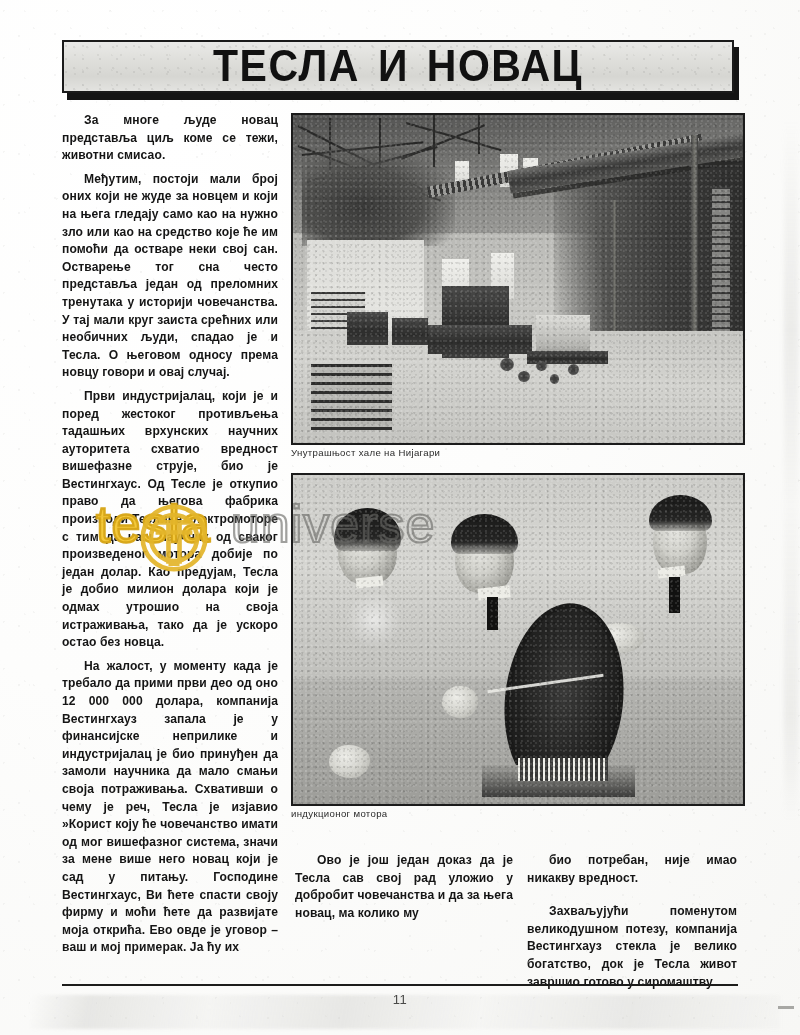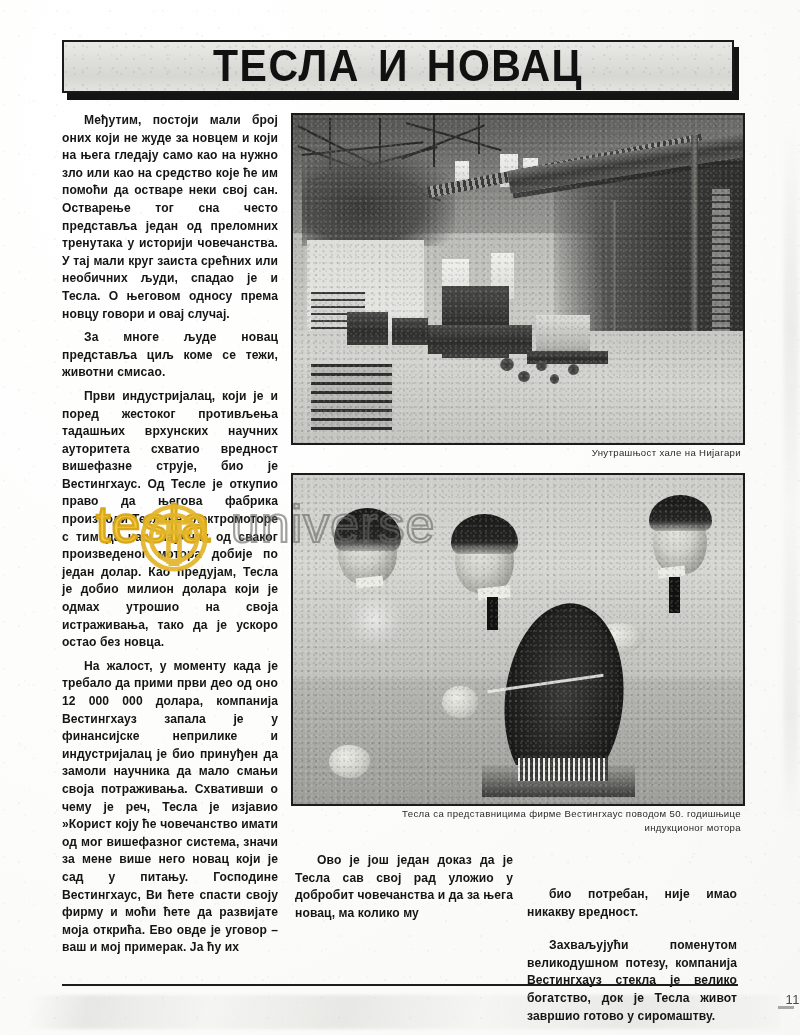--- a/index.html
+++ b/index.html
@@ -119,35 +119,35 @@
     line-height: 17.6px;
     letter-spacing: .1px;
     color: #151515;
     font-weight: bold;
   }
   .col p { margin: 0; text-indent: 22px; }
   .col p + p { margin-top: 6px; }
 
   #col-main  { left: 62px;  top: 112px; width: 216px; }
   #col-b1    { left: 295px; top: 852px; width: 218px; }
-  #col-b2    { left: 527px; top: 886px; width: 210px; }
+  #col-b2    { left: 527px; top: 852px; width: 210px; }
 
   
   .photo {
     position: absolute;
     border: 2px solid #1b1b1b;
     overflow: hidden;
     background: #8a8a8a;
   }
   #photo-hall  { left: 291px; top: 113px;  width: 450px; height: 328px; }
   #photo-group { left: 291px; top: 473px;  width: 450px; height: 329px; }
 
   .cap {
     position: absolute;
-    text-align: right;
+    text-align: left;
     font-size: 9.6px;
     line-height: 13.5px;
     letter-spacing: .35px;
     color: #2a2a2a;
   }
   #cap-hall  { left: 291px; top: 446px; width: 450px; }
   #cap-group { left: 291px; top: 807px; width: 450px; }
 
   
   .hall-bg {
@@ -345,21 +345,21 @@
     margin-left: 20px;
   }
   .wm-logo {
     left: 128px; top: 492px;
     width: 92px; height: 92px;
   }
   .wm-logo svg { display: block; }
   .page-number {
     position: absolute;
     left: 0; right: 0; top: 992px;
-    text-align: right;
+    text-align: center;
     font-size: 13px;
     color: #4a4a48;
     letter-spacing: .5px;
   }
   .bottom-rule {
     position: absolute;
     left: 62px; top: 984px;
     width: 676px; height: 2px;
     background: #1c1c1b;
   }
@@ -375,22 +375,22 @@
 
 <div class="title-wrap">
   <div class="title-shadow"></div>
   <div class="title-bar">
     <div class="title-grain"></div>
     <div class="title-text"><span>ТЕСЛА</span><span class="gap"></span><span>И</span><span class="gap"></span><span>НОВАЦ</span></div>
   </div>
 </div>
 
 <div class="col" id="col-main">
+  <p>За многе људе новац представља циљ коме се тежи, животни смисао.</p>
   <p>Међутим, постоји мали број оних који не жуде за новцем и који на њега гледају само као на нужно зло или као на средство које ће им помоћи да остваре неки свој сан. Остварење тог сна често представља један од преломних тренутака у историји човечанства. У тај мали круг заиста срећних или необичних људи, спадао је и Тесла. О његовом односу према новцу говори и овај случај.</p>
-  <p>За многе људе новац представља циљ коме се тежи, животни смисао.</p>
   <p>Први индустријалац, који је и поред жестоког противљења тадашњих врхунских научних ауторитета схватио вредност вишефазне струје, био је Вестингхаус. Од Тесле је откупио право да његова фабрика производи Теслине електромоторе с тим да наш научник од сваког произведеног мотора добије по један долар. Као предујам, Тесла је добио милион долара који је одмах утрошио на своја истраживања, тако да је ускоро остао без новца.</p>
   <p>На жалост, у моменту када је требало да прими први део од оно 12 000 000 долара, компанија Вестингхауз запала је у финансијске неприлике и индустријалац је био принуђен да замоли научника да мало смањи своја потраживања. Схвативши о чему је реч, Тесла је изјавио »Корист коју ће човечанство имати од мог вишефазног система, значи за мене више него новац који је сад у питању. Господине Вестингхаус, Ви ћете спасти своју фирму и моћи ћете да развијате моја открића. Ево овде је уговор – ваш и мој примерак. Ја ћу их</p>
 </div>
 
 <div class="photo" id="photo-hall">
   <div class="hall-bg"></div>
   <div class="hall-roof"></div>
 
   <div class="truss" style="left:1%;  top:9%;  width:34%; height:2px; transform:rotate(21deg);"></div>
   <div class="truss" style="left:1%;  top:3%;  width:31%; height:2px; transform:rotate(27deg);"></div>
@@ -474,21 +474,20 @@
 
   <div class="disc-ring"></div>
   <div class="disc-axle"></div>
   <div class="disc-base"></div>
   <div class="base-fins"></div>
 
   <div class="grain-overlay"></div>
 </div>
 
 <div class="cap" id="cap-group">
-  <div>Тесла са представницима фирме  Вестингхаус поводом 50. годишњице</div>
   <div>индукционог мотора</div>
 </div>
 
 <div class="col" id="col-b1">
   <p style="margin-top:0">Ово је још један доказ да је Тесла сав свој рад уложио у добробит човечанства и да за њега новац, ма колико му</p>
 </div>
 
 <div class="col" id="col-b2">
   <p>био потребан, није имао никакву вредност.</p>
   <p style="margin-top:16px">Захваљујући поменутом великодушном потезу, компанија Вестингхауз стекла је велико богатство, док је Тесла живот завршио готово у сиромаштву.</p>

